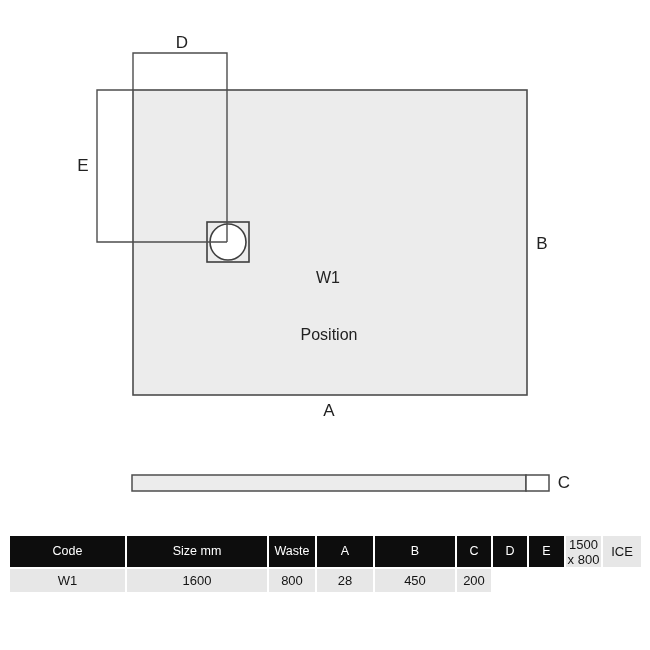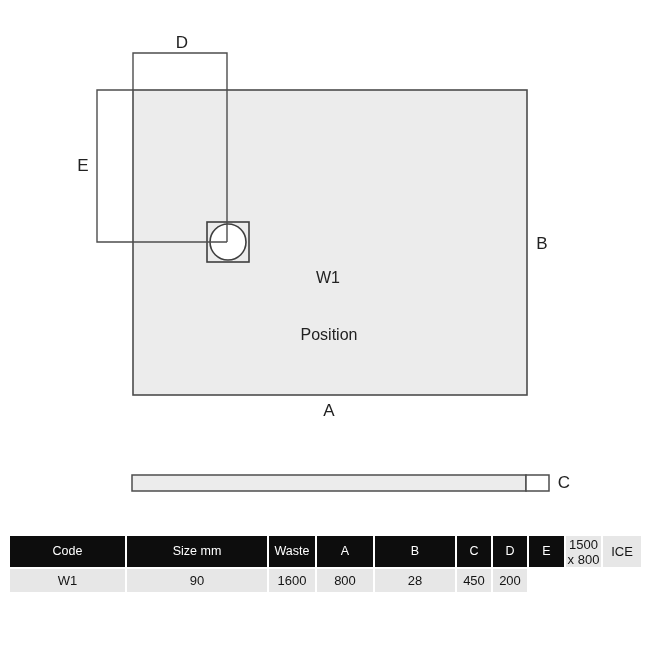--- a/index.html
+++ b/index.html
@@ -104,21 +104,20 @@
     <div class="th">Waste</div>
     <div class="th">A</div>
     <div class="th">B</div>
     <div class="th">C</div>
     <div class="th">D</div>
     <div class="th">E</div>
 
     <div class="td">1500 x 800</div>
     <div class="td">ICE</div>
     <div class="td">W1</div>
-    <div class="td">90</div>
     <div class="td">1600</div>
     <div class="td">800</div>
     <div class="td">28</div>
     <div class="td">450</div>
     <div class="td">200</div>
   </div>
 
 </div>
 
 </body></html>

